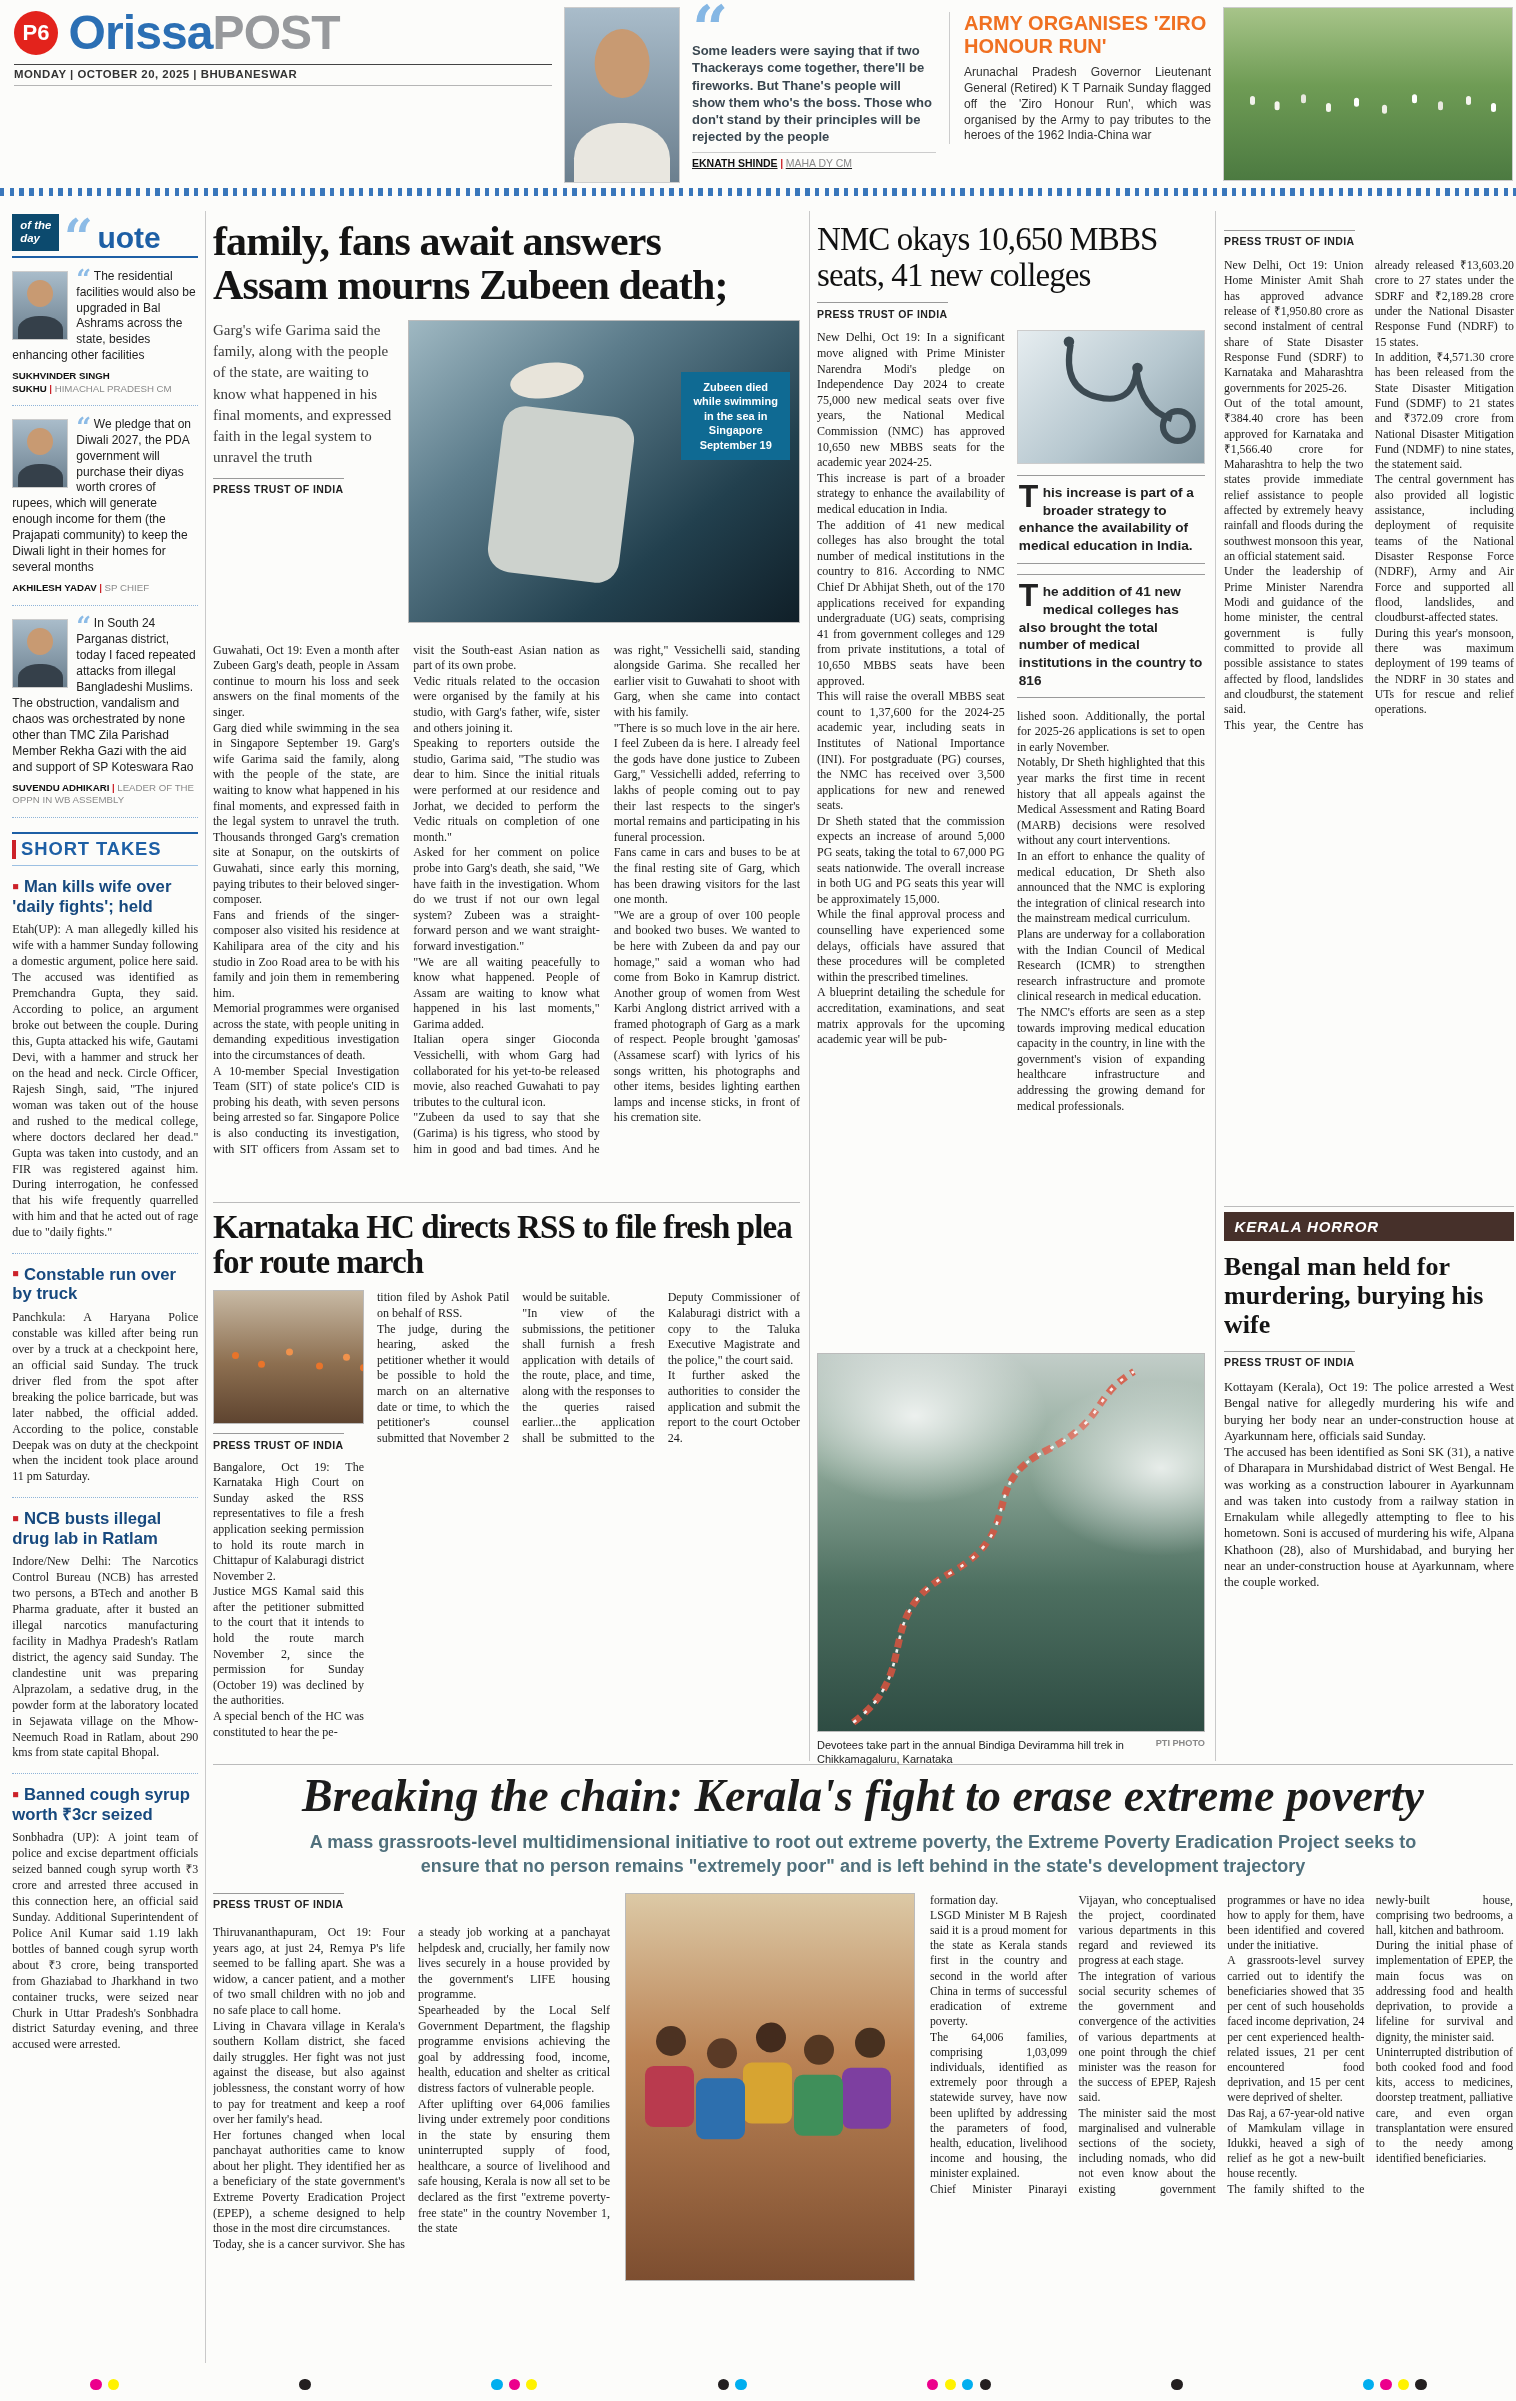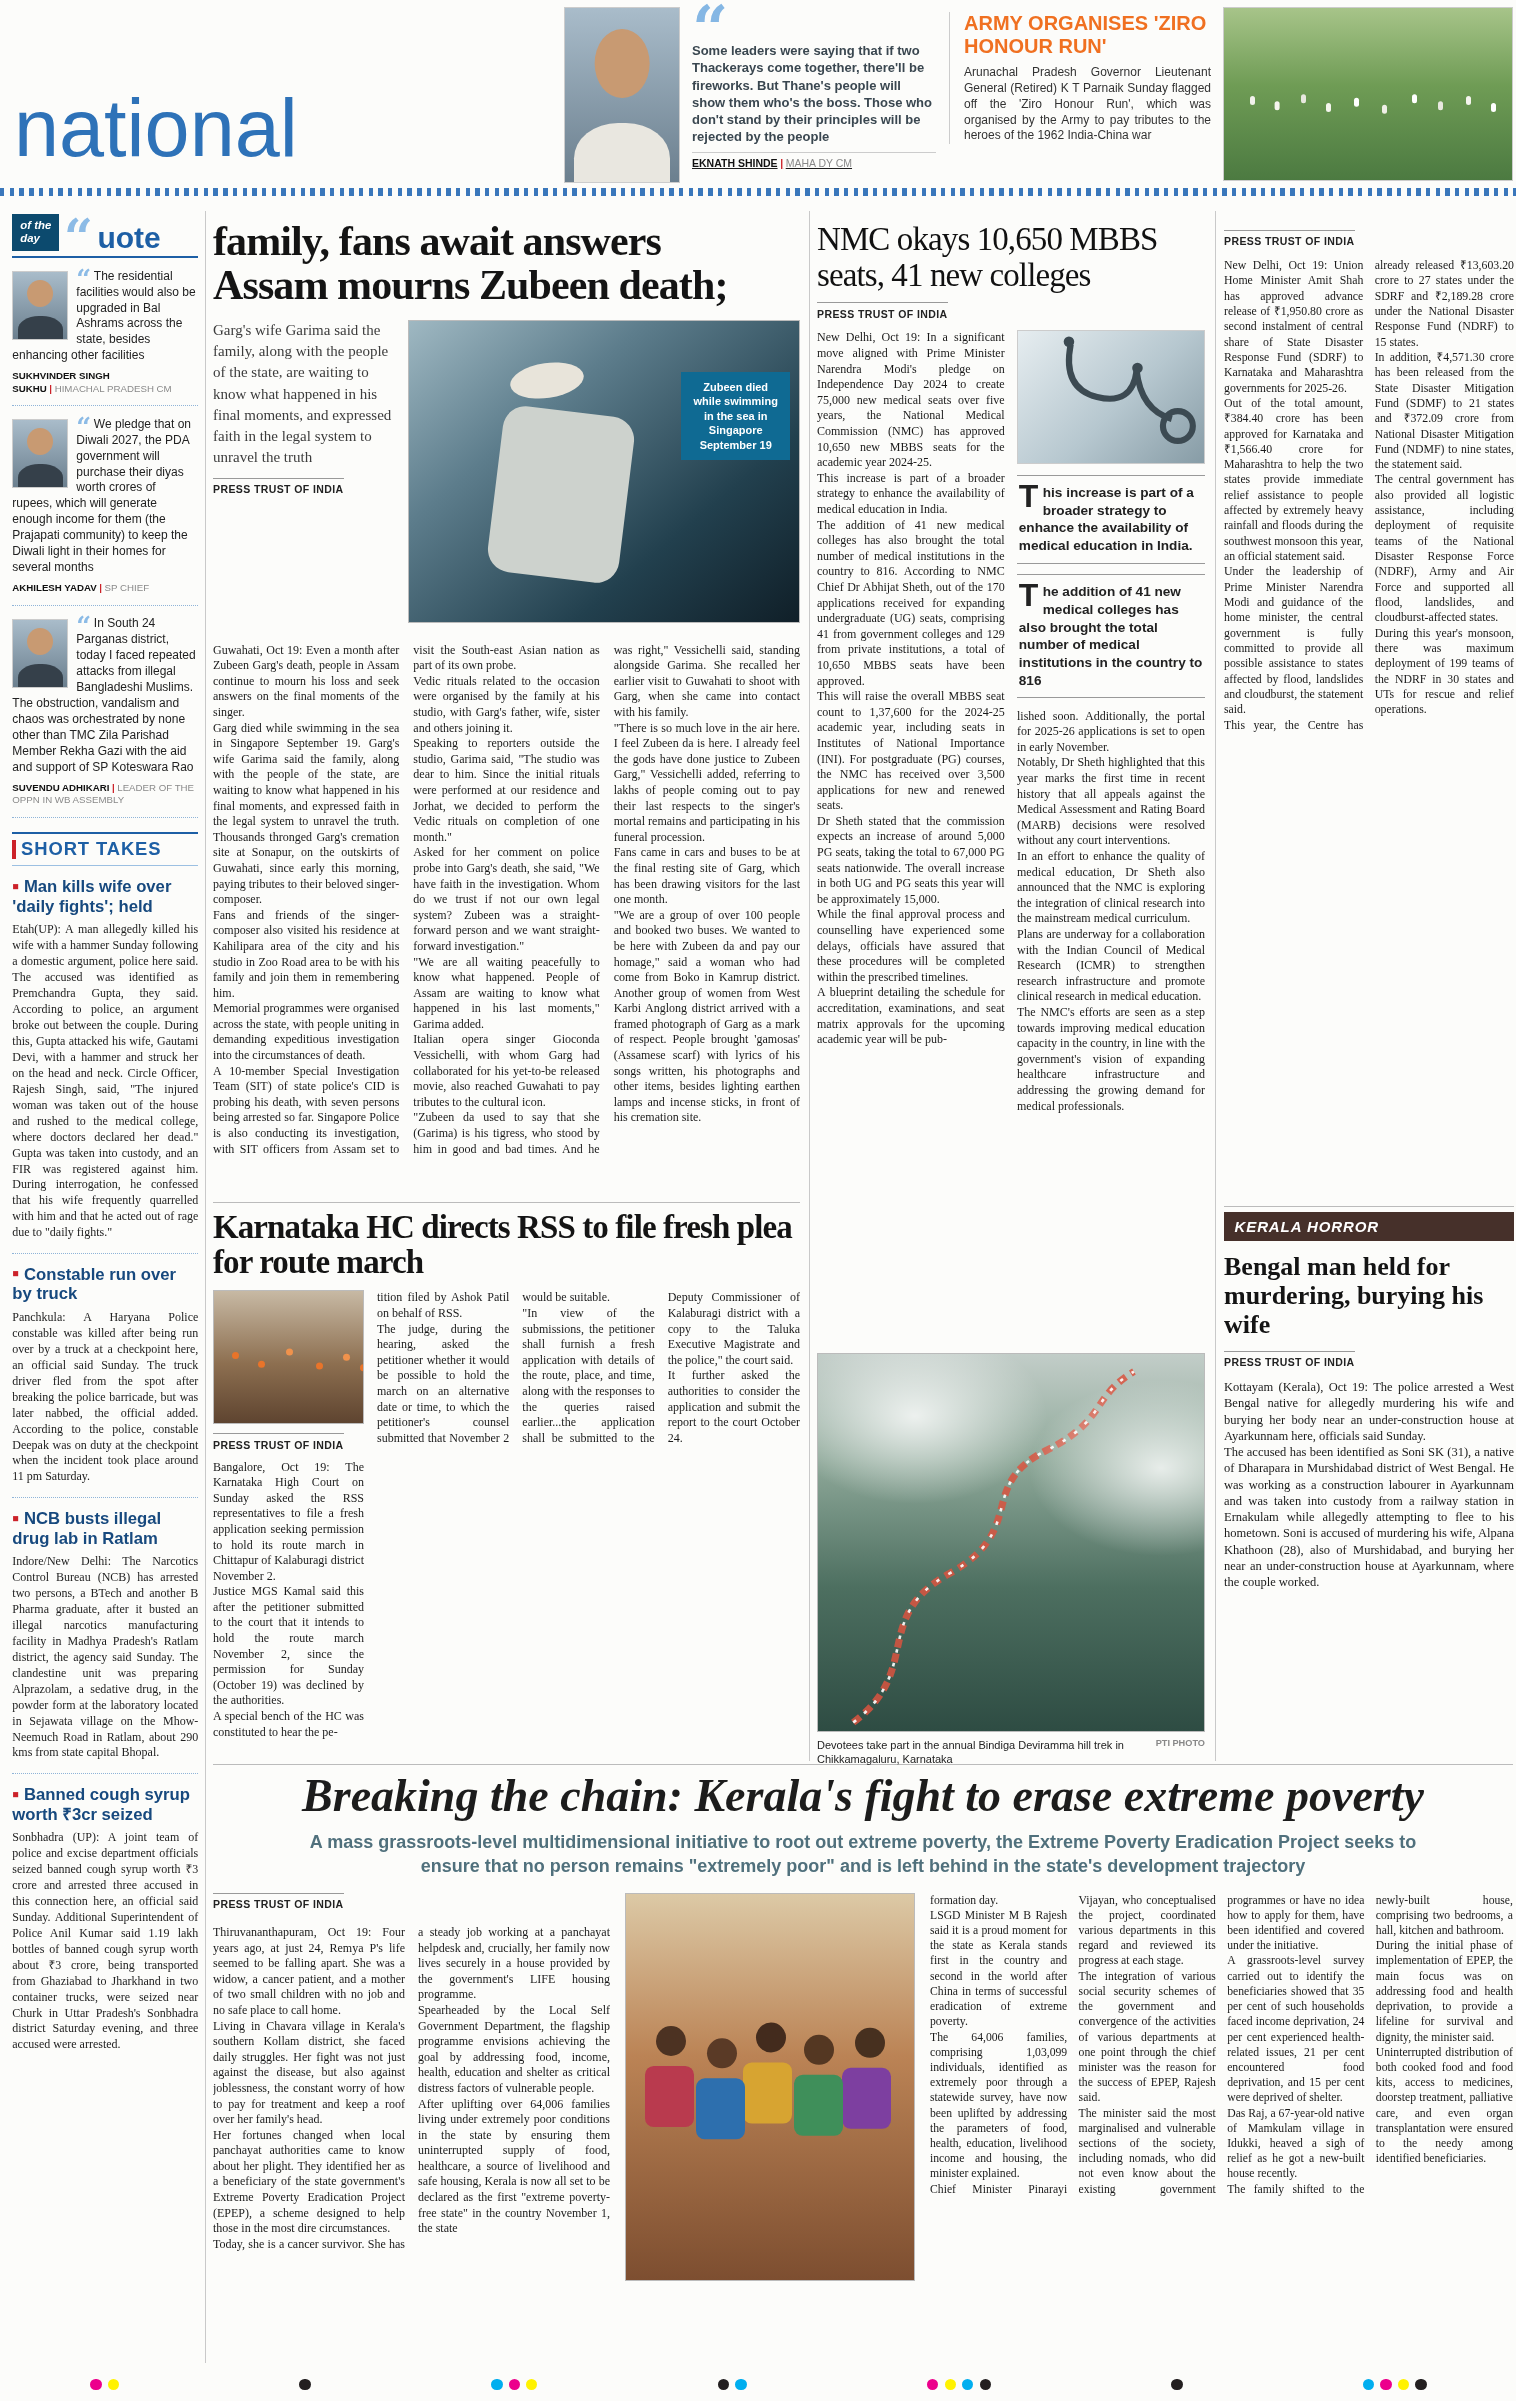--- a/index.html
+++ b/index.html
@@ -157,21 +157,27 @@
   .dot { width:11.4px; height:11.4px; border-radius:50%; }
   .c { background:#00aeef; } .m { background:#ec008c; } .y { background:#fff200; } .k { background:#231f20; }
 
   svg { display:block; }
 </style>
 </head>
 <body>
 
 <div class="page">
 
-  <div class="section-title">national</div>
+  <div class="masthead">
+    <div class="brand-row">
+      <div class="badge">P6</div>
+      <div class="brand"><span class="b1">Orissa</span><span class="b2">POST</span></div>
+    </div>
+    <div class="dateline">MONDAY | OCTOBER 20, 2025 | BHUBANESWAR</div>
+  </div>
 
   <div class="shinde-photo portrait shirt-white"></div>
 
   <div class="hq">
     <span class="hq-qmark">“</span>
     <div class="hq-text">Some leaders were saying that if two Thackerays come together, there'll be fireworks. But Thane's people will show them who's the boss. Those who don't stand by their principles will be rejected by the people</div>
     <div class="hq-attr">
       <span class="attr-name">EKNATH SHINDE</span><span class="attr-pipe">|</span><span class="attr-role">MAHA DY CM</span>
     </div>
   </div>

